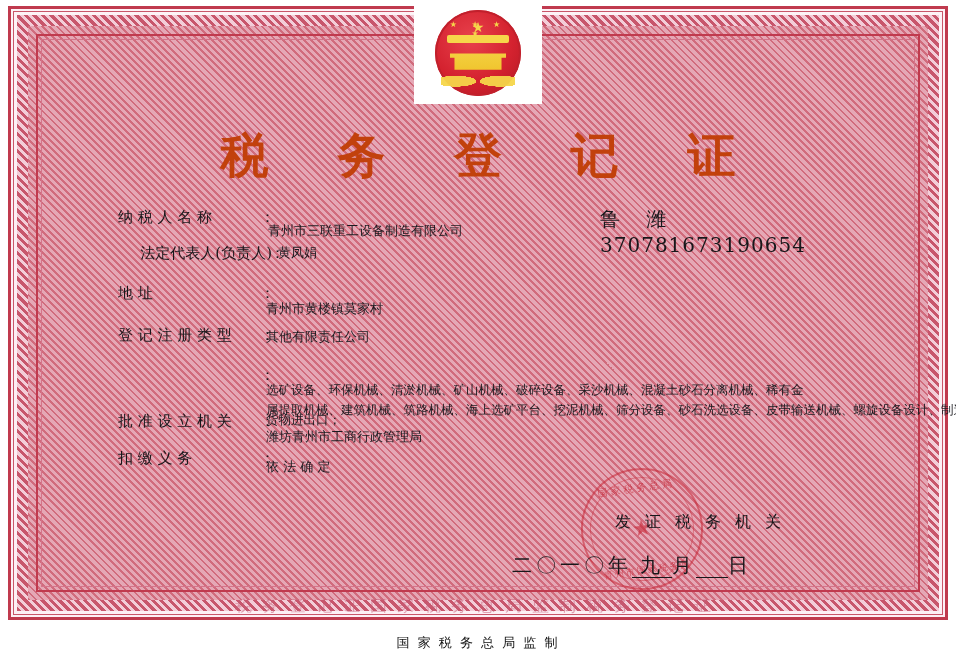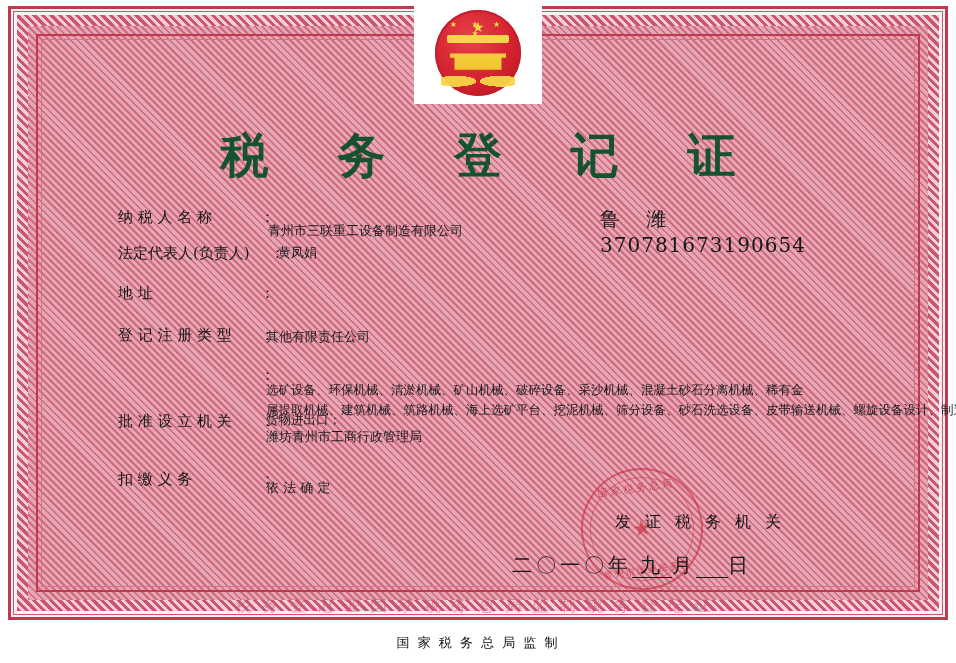--- a/index.html
+++ b/index.html
@@ -123,21 +123,21 @@
   }
   
   .title{
     position:absolute;left:0;right:0;top:124px;
     text-align:center;
     font-family:"DejaVu Serif","Liberation Serif",serif;
     font-size:48px;
     font-weight:bold;
     letter-spacing:26px;
     text-indent:26px;
-    color:#14532d;
+    color:#c2410c;
   }
   
   .taxno-row{
     position:absolute;left:600px;top:196px;width:270px;
     display:flex;justify-content:space-between;
     font-family:"DejaVu Serif","Liberation Serif",serif;
     font-size:16px;color:#17171a;letter-spacing:6px;
   }
   .taxno-val{
     position:absolute;left:600px;top:206px;width:290px;
@@ -150,21 +150,21 @@
   
   .fields{
     position:absolute;left:118px;top:208px;width:740px;
   }
   .row{position:relative;height:36px;}
   .lbl{
     position:absolute;left:0;top:0;
     width:140px;
     font-family:"DejaVu Serif","Liberation Serif",serif;
     font-size:15px;color:#17171a;
-    display:flex;justify-content:space-between;
+    display:flex;justify-content:space-between;text-align:right;
   }
   .lbl.tight{letter-spacing:0;}
   .colon{position:absolute;left:142px;top:0;font-size:15px;color:#17171a;font-family:"DejaVu Serif","Liberation Serif",serif;}
   .val{
     position:absolute;left:148px;top:2px;
     font-family:"DejaVu Sans","Liberation Sans",sans-serif;
     font-size:14px;color:#1a1a1f;
     white-space:nowrap;
   }
   .val.big{font-size:13px;}
@@ -288,20 +288,21 @@
       <div class="lbl tight" style="width:154px;display:block;">法定代表人(负责人)</div>
       <div class="colon" style="left:152px;">：</div>
       <div class="val big" style="left:160px;top:0px;">黄凤娟</div>
     </div>
 
     <div class="row" style="height:42px;">
       <div class="lbl">
           <span>地          址</span>
         </div>
       <div class="colon">：</div>
+      <div class="val big" style="top:16px;">青州市黄楼镇莫家村</div>
     </div>
 
     <div class="row" style="height:40px;">
       <div class="lbl">登 记 注 册 类 型</div>
       <div class="colon">：</div>
       <div class="val big" style="top:2px;">其他有限责任公司</div>
     </div>
 
     <div class="row" style="height:46px;">
       <div class="colon">：</div>
@@ -311,21 +312,21 @@
       </div>
     </div>
 
     <div class="row" style="height:34px;">
       <div class="lbl">批 准 设 立 机 关</div>
       <div class="colon">：</div>
       <div class="scope" style="top:-2px;font-size:12.5px;">货物进出口；</div>
       <div class="val big" style="top:16px;">潍坊青州市工商行政管理局</div>
     </div>
 
-    <div class="row" style="height:34px;margin-top:24px;">
+    <div class="row" style="height:34px;margin-top:3px;">
       <div class="lbl">扣 缴 义 务</div>
       <div class="colon">：</div>
       <div class="val big" style="top:9px;">依 法 确 定</div>
     </div>
 
   </div>
 
   <div class="seal">
     <div class="inner"></div>
     <div class="arc">国家税务总局</div>

